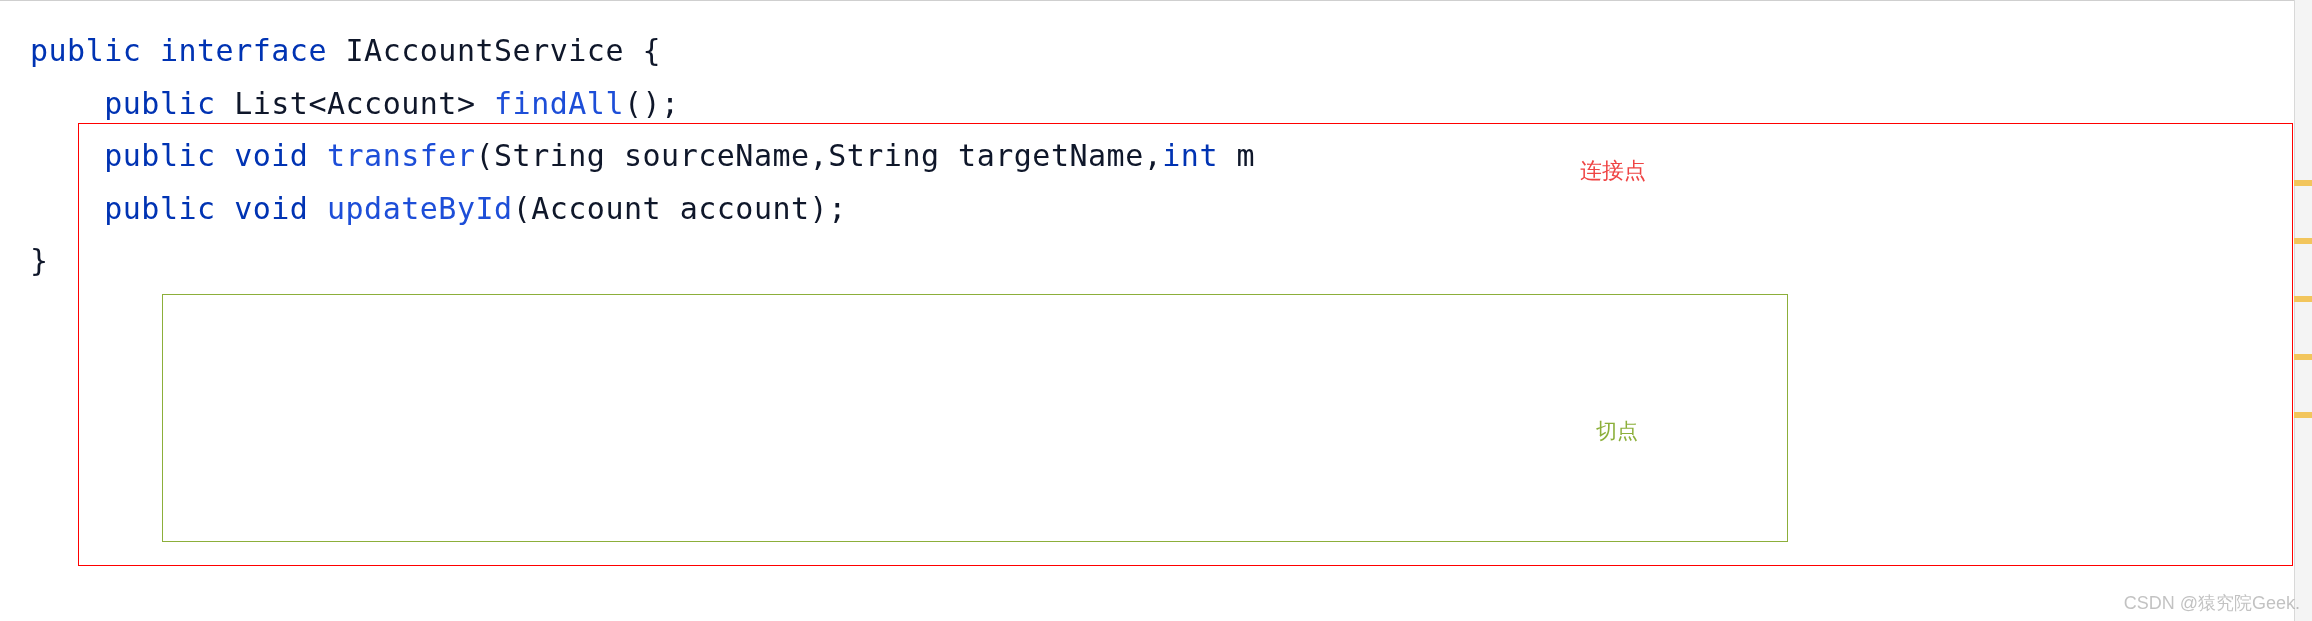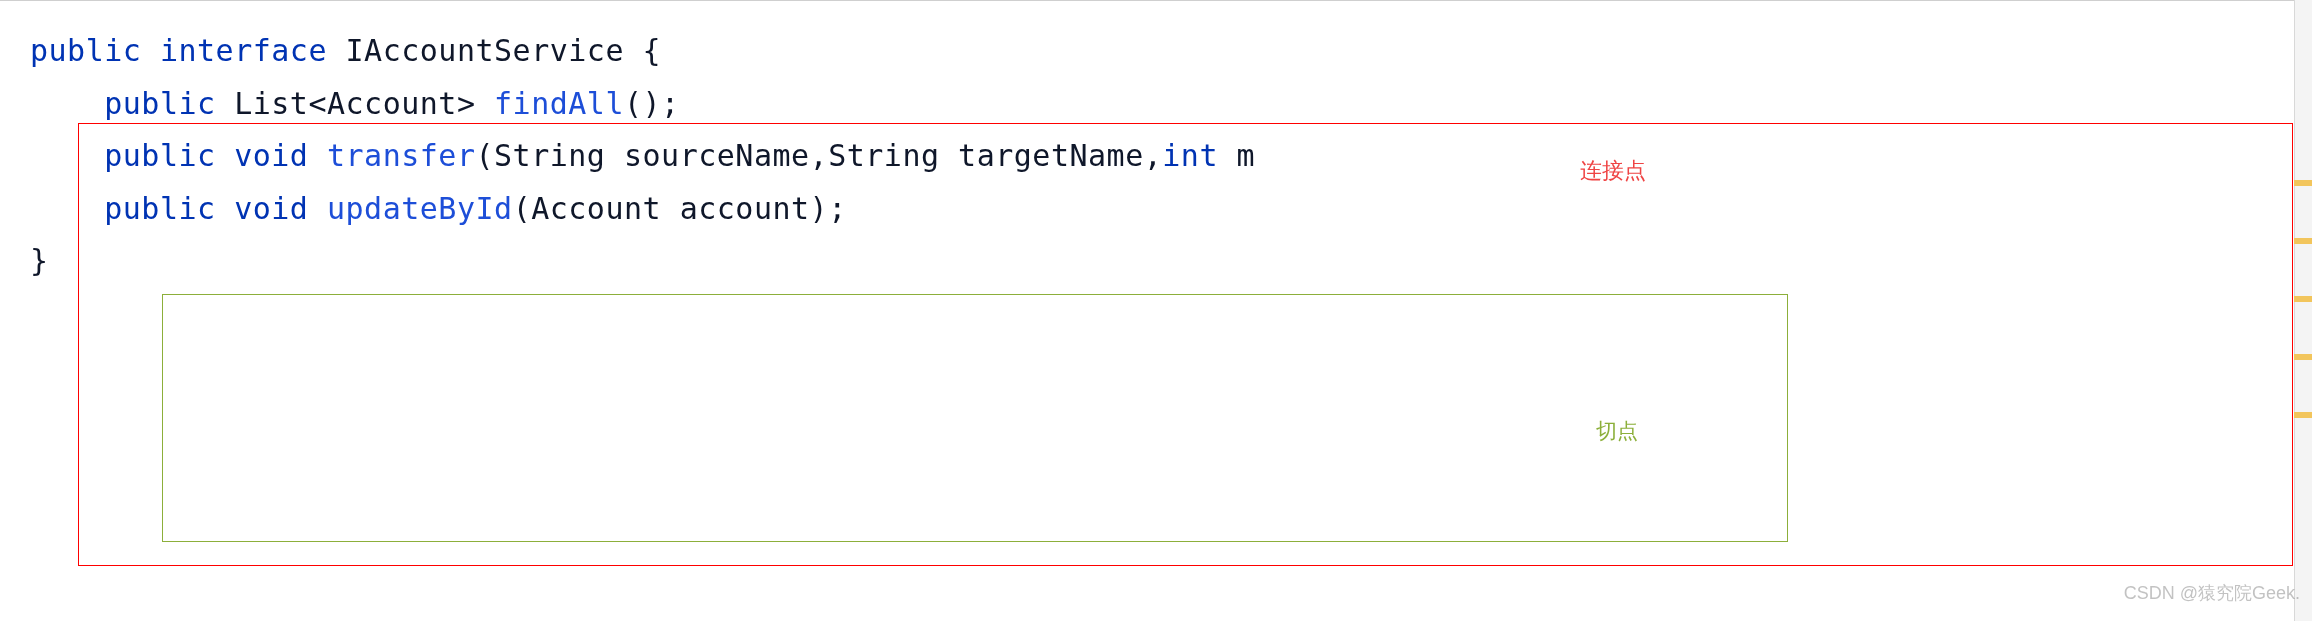--- a/index.html
+++ b/index.html
@@ -56,21 +56,21 @@
       font-family: sans-serif;
       font-size: 21px;
       color: #8CAF3A;
       left: 1596px;
       top: 376px;
       margin-top: 41px;
     }
     .watermark {
       position: absolute;
       right: 12px;
-      bottom: 16px;
+      bottom: 6px;
       font-family: sans-serif;
       font-size: 18px;
       color: rgba(120,120,120,0.45);
     }
     .right-gutter {
       position: absolute;
       right: 0;
       top: 0;
       width: 18px;
       height: 100%;

